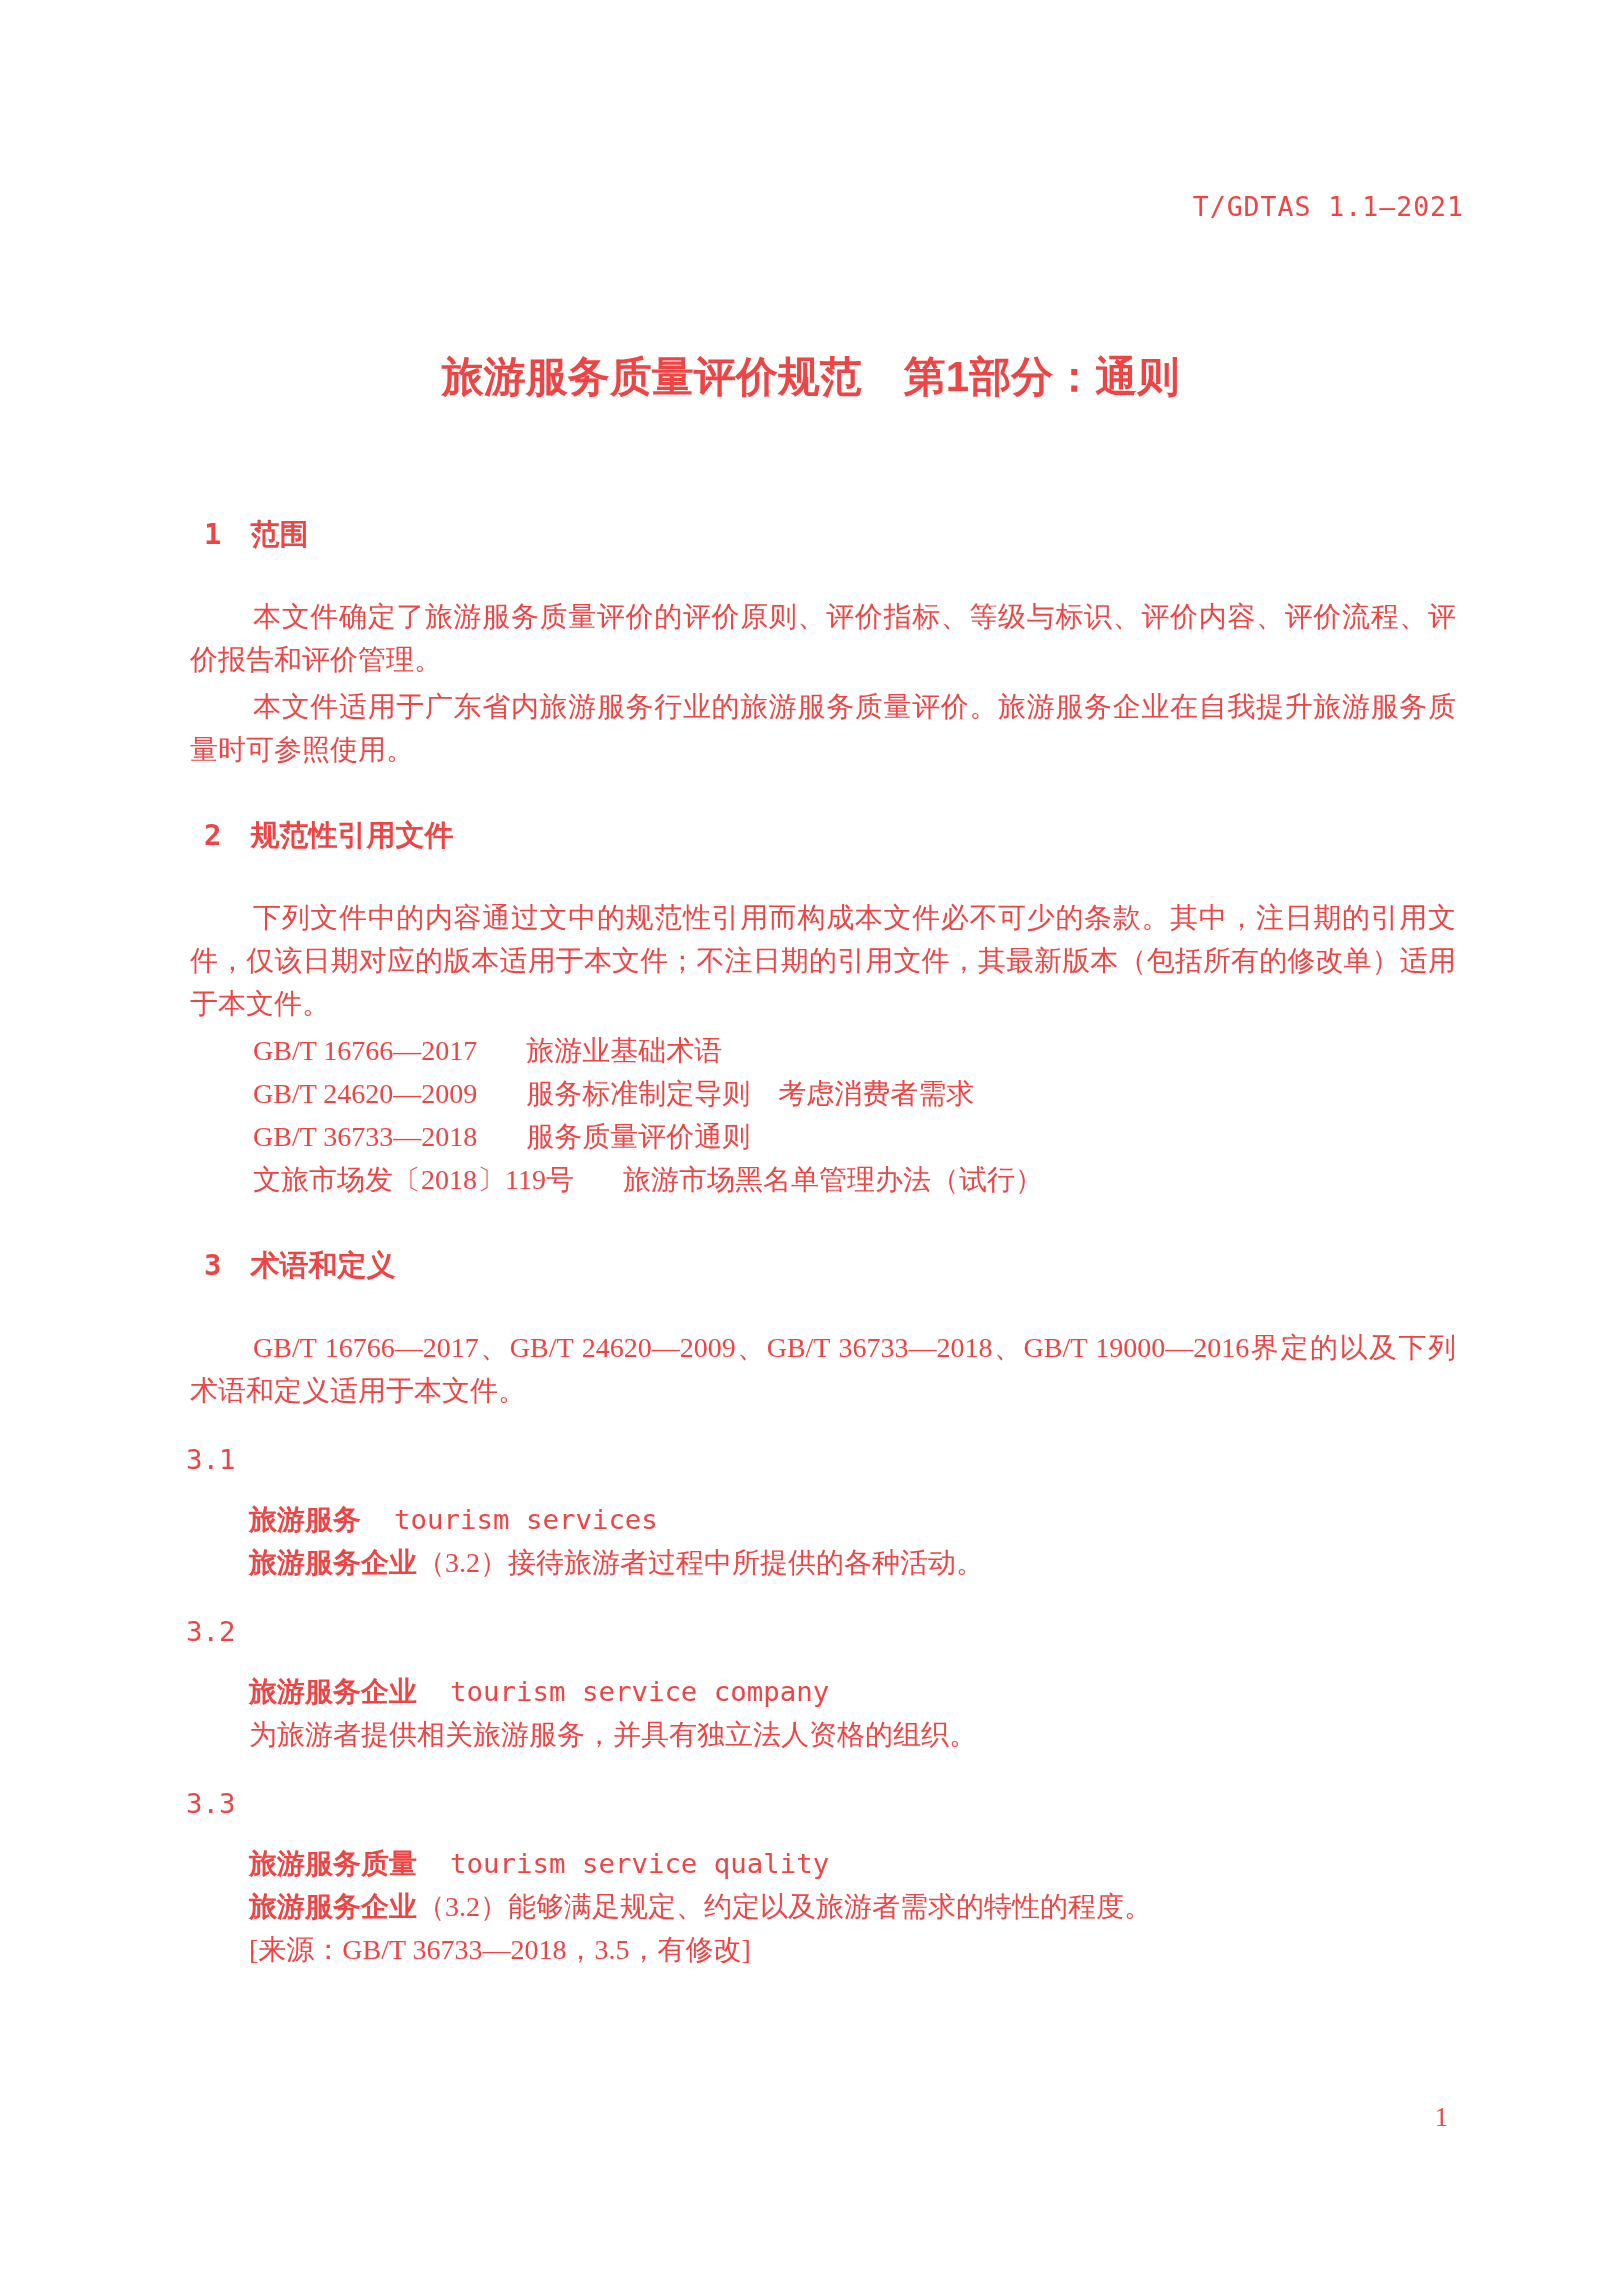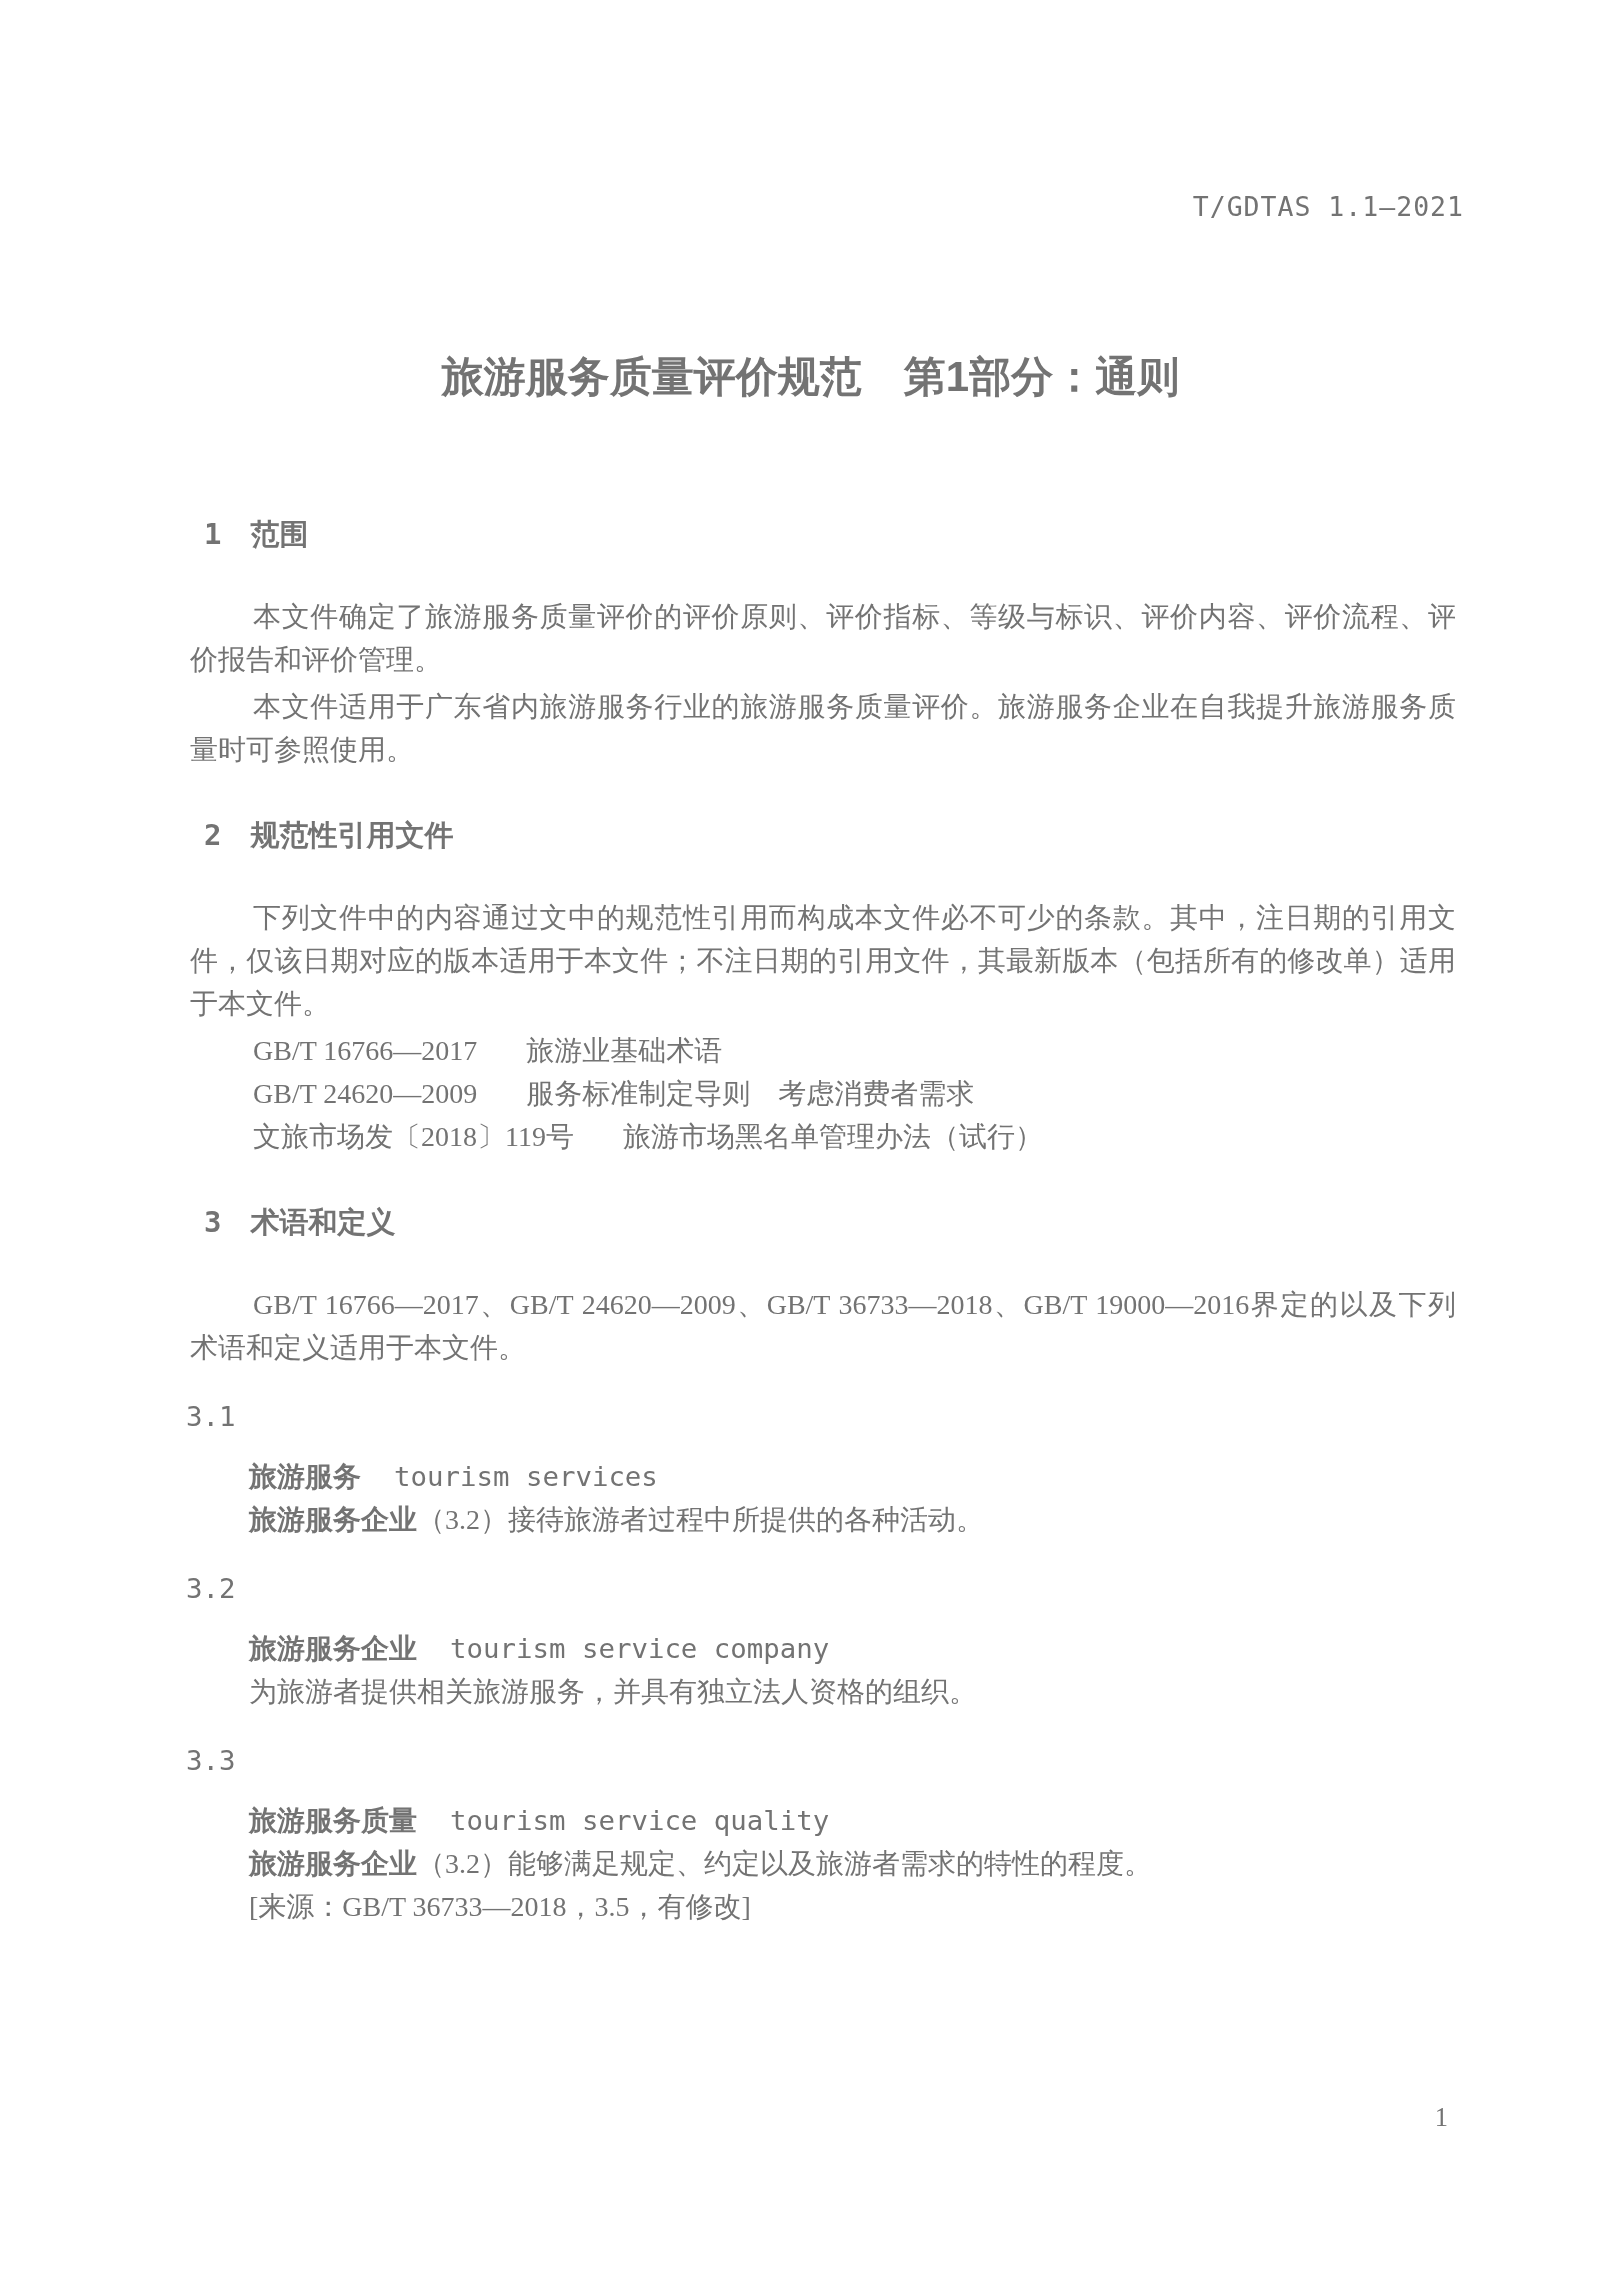--- a/index.html
+++ b/index.html
@@ -1,21 +1,21 @@
 <!DOCTYPE html>
 <html><head>
 <meta charset="utf-8">
 <style>
   html,body { margin:0; padding:0; background:#888; }
   .page {
     position:relative;
     width:1621px; height:2293px;
     margin:0 auto;
     background:#ffffff;
-    color:#737373;
+    color:#ef4444;
     font-family:"Liberation Serif", serif;
     font-size:28px;
     line-height:43px;
   }
   .doc-code {
     position:absolute;
     top:190px; right:157px;
     font-family:"DejaVu Sans Mono", monospace;
     font-size:26.5px;
     letter-spacing:1px;
@@ -104,20 +104,21 @@
 
     <section>
       <h2 class="sec-h sec-h-gap-top">
         <span class="sec-num">2</span><span>规范性引用文件</span>
       </h2>
       <div class="sec-body">
         <p class="para">下列文件中的内容通过文中的规范性引用而构成本文件必不可少的条款。其中，注日期的引用文件，仅该日期对应的版本适用于本文件；不注日期的引用文件，其最新版本（包括所有的修改单）适用于本文件。</p>
         <ul class="refs">
           <li><span class="ref-code">GB/T 16766—2017</span><span>旅游业基础术语</span></li>
           <li><span class="ref-code">GB/T 24620—2009</span><span>服务标准制定导则　考虑消费者需求</span></li>
+          <li><span class="ref-code">GB/T 36733—2018</span><span>服务质量评价通则</span></li>
           <li><span class="ref-code">文旅市场发〔2018〕119号</span><span>旅游市场黑名单管理办法（试行）</span></li>
         </ul>
       </div>
     </section>
 
     <section>
       <h2 class="sec-h sec-h-gap-top">
         <span class="sec-num">3</span><span>术语和定义</span>
       </h2>
       <div class="sec-body">

